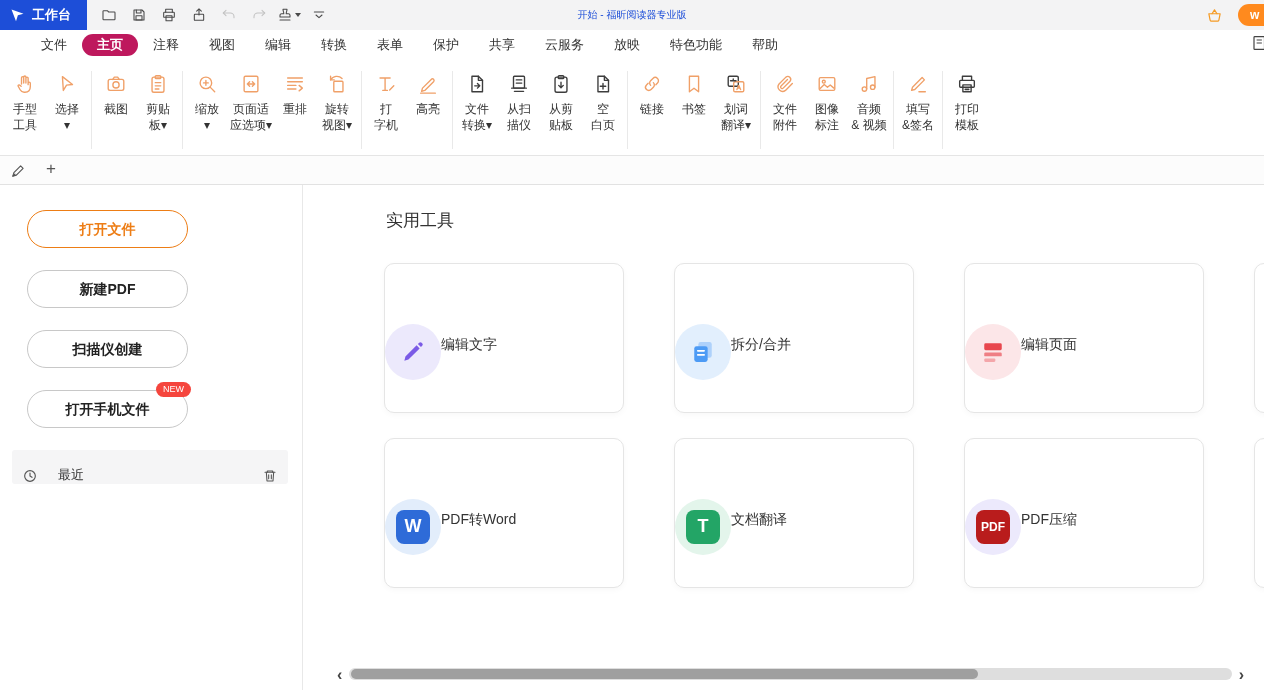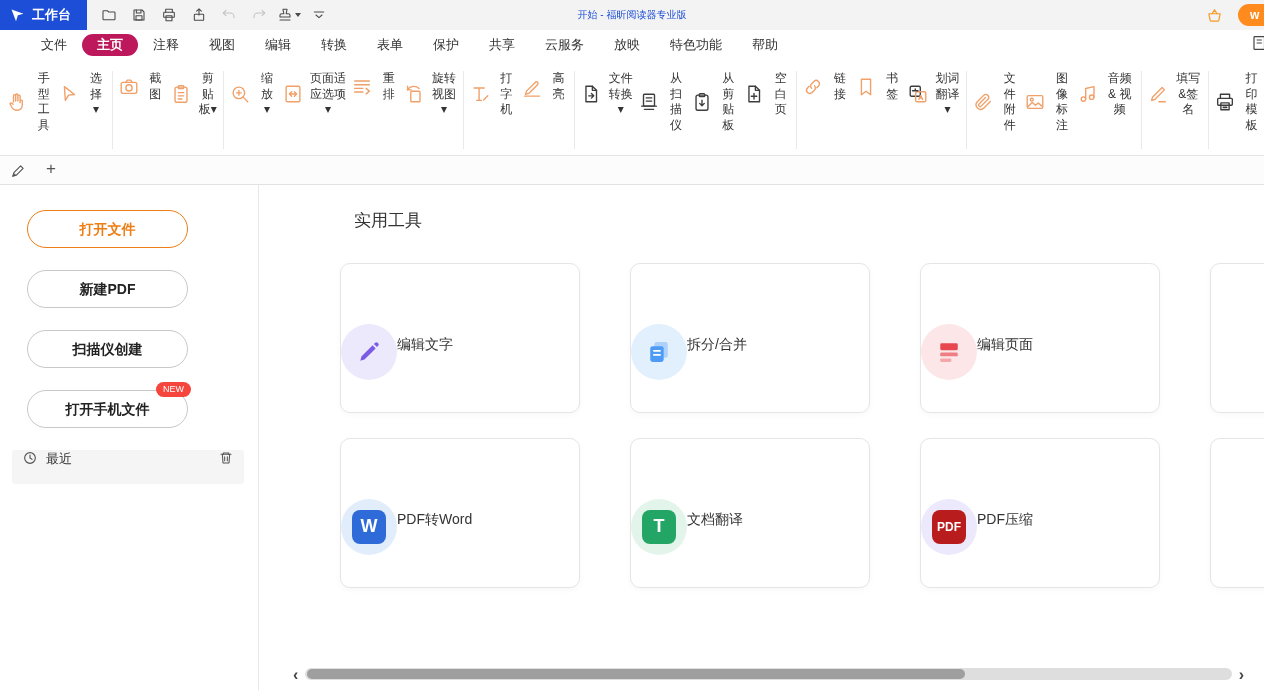--- a/index.html
+++ b/index.html
@@ -20,47 +20,47 @@
   .upgrade{height:22px;background:#FF8A1E;border-radius:11px 0 0 11px;color:#fff;font-size:12px;font-weight:bold;display:flex;align-items:center;padding:0 2px 0 12px;min-width:26px}
 
   
   .menubar{height:30px;background:#fff;display:flex;align-items:center;padding-left:26px;position:relative}
   .menu-item{font-size:13px;padding:0 15px;height:22px;line-height:22px;color:#333;border-radius:11px;cursor:default;white-space:nowrap}
   .menu-item.active{background:#be185d;color:#fff;font-weight:bold}
   .mb-right-ic{position:absolute;right:-5px;top:4px;color:#444}
 
   
   .ribbon{height:96px;background:#fff;border-bottom:1px solid #e5e5e5;display:flex;align-items:flex-start;padding:11px 0 0 4px}
-  .ritem{display:flex;flex-direction:row;align-items:center;gap:5px;min-width:42px;padding:0 2px;cursor:default}
+  .ritem{display:flex;flex-direction:column;align-items:center;gap:5px;min-width:42px;padding:0 2px;cursor:default}
   .ric{height:26px;display:flex;align-items:center;justify-content:center}
   .coral{color:#F0A068}
   .darkic{color:#3d3d3d}
   .rlabel{font-size:12px;line-height:1.3;text-align:center;white-space:pre-line;color:#333}
   .rsep{width:1px;height:78px;background:#e9e9e9;margin:0 3px;flex-shrink:0}
 
   
   .tabbar{height:29px;background:#fcfcfc;border-bottom:1px solid #e2e2e2;display:flex;align-items:flex-end}
   .start-ic{width:36px;height:28px;display:flex;align-items:center;justify-content:center;color:#555}
   .tab{width:170px;height:28px;background:#fff;border:1px solid #e2e2e2;border-bottom:none;border-top:2px solid #F1610F;display:flex;align-items:center;justify-content:space-between;padding:0 10px;font-size:13px}
   .tab-label{color:#E8380D}
   .tab-close{color:#888;font-size:14px;line-height:1}
   .tab-add{width:30px;text-align:center;font-size:17px;color:#555;padding-bottom:5px}
 
   
   .content{display:flex;height:505px}
-  .sidebar{width:259px;border-right:1px solid #e8e8e8;padding-top:25px;flex-shrink:0;background:#fff}
+  .sidebar{width:303px;border-right:1px solid #e8e8e8;padding-top:25px;flex-shrink:0;background:#fff}
   .sbtn{display:block;width:161px;height:38px;line-height:36px;margin:0 0 22px 27px;border:1px solid #c8c8c8;border-radius:19px;background:#fff;text-align:center;font-size:14px;font-weight:bold;color:#222;position:relative}
   .sbtn.primary{border-color:#ED7D15;color:#ED7D15}
   .badge{position:absolute;top:-9px;right:-4px;background:#F5453D;color:#fff;font-size:9px;font-weight:normal;line-height:1;padding:3px 7px;border-radius:8px}
-  .recent{margin:0 14px 0 12px;height:34px;background:#f5f5f6;border-radius:3px;display:flex;align-items:flex-start;gap:8px;padding:0 10px;font-size:13px;color:#333}
+  .recent{margin:0 14px 0 12px;height:34px;background:#f5f5f6;border-radius:3px;display:flex;align-items:flex-end;gap:20px;padding:0 10px;font-size:13px;color:#333}
   .recent .spacer{flex:1}
   .recent-ic{color:#555}
 
   .main{flex:1;position:relative;overflow:hidden;background:#fff}
-  .sec-title{position:absolute;left:95px;top:24px;font-size:17px;color:#333}
+  .sec-title{position:absolute;left:83px;top:24px;font-size:17px;color:#333}
   .cards{position:absolute;left:81px;top:78px;display:grid;grid-template-columns:repeat(4,240px);gap:25px 50px}
   .card{width:240px;height:150px;background:#fff;border:1px solid #e5e5e5;border-radius:10px;display:flex;flex-direction:row;align-items:center;box-shadow:0 2px 6px rgba(0,0,0,.03)}
   .cicon{margin-top:27px;width:56px;height:56px;border-radius:50%;display:flex;align-items:center;justify-content:center}
   .gsq{width:34px;height:34px;border-radius:8px;color:#fff;display:flex;align-items:center;justify-content:center;font-weight:bold}
   .clabel{margin-top:13px;font-size:14px;color:#333}
 
   .hscroll{position:absolute;left:34px;right:20px;bottom:9px;height:14px;display:flex;align-items:center;gap:7px}
   .hs-arrow{color:#444;font-size:16px;line-height:13px;font-weight:bold}
   .hs-track{flex:1;height:12px;background:#dedede;border-radius:6px;position:relative}
   .hs-thumb{position:absolute;left:2px;top:1px;height:10px;width:71%;background:#9f9f9f;border-radius:5px}

